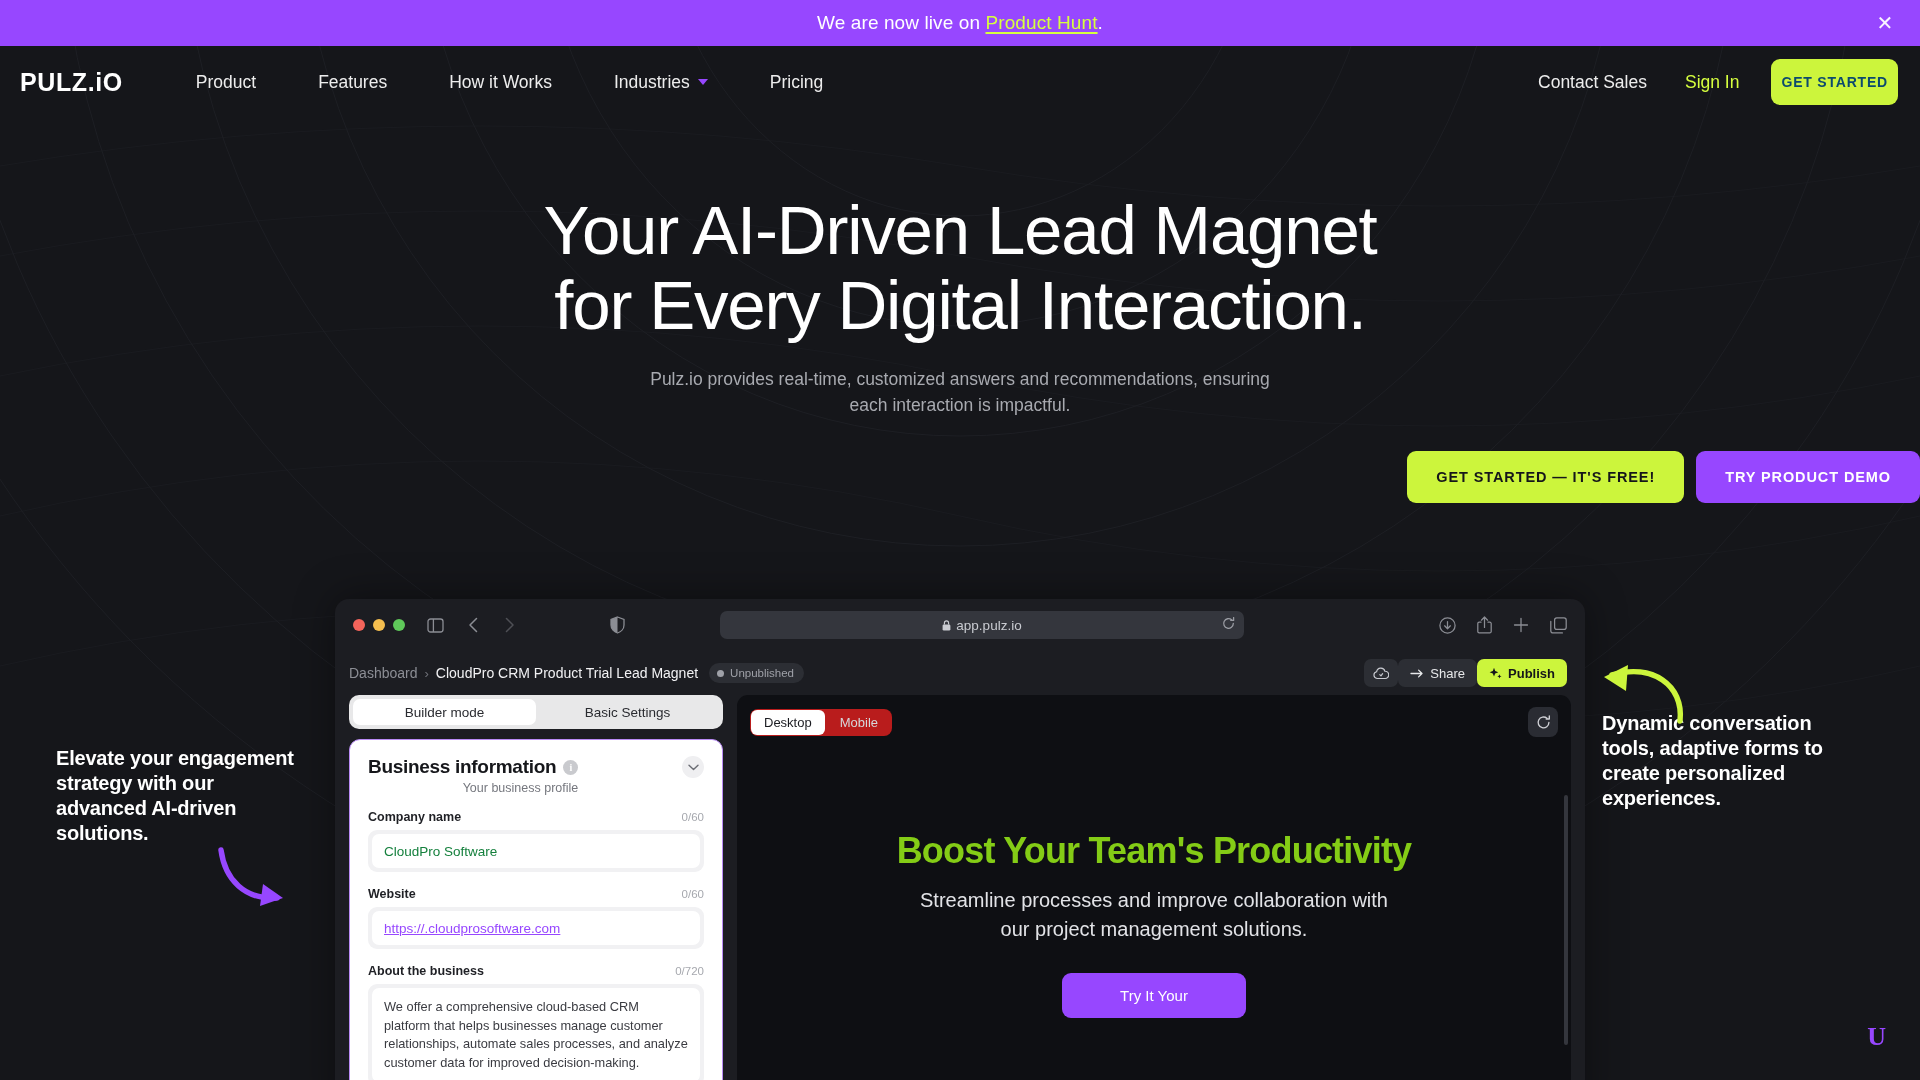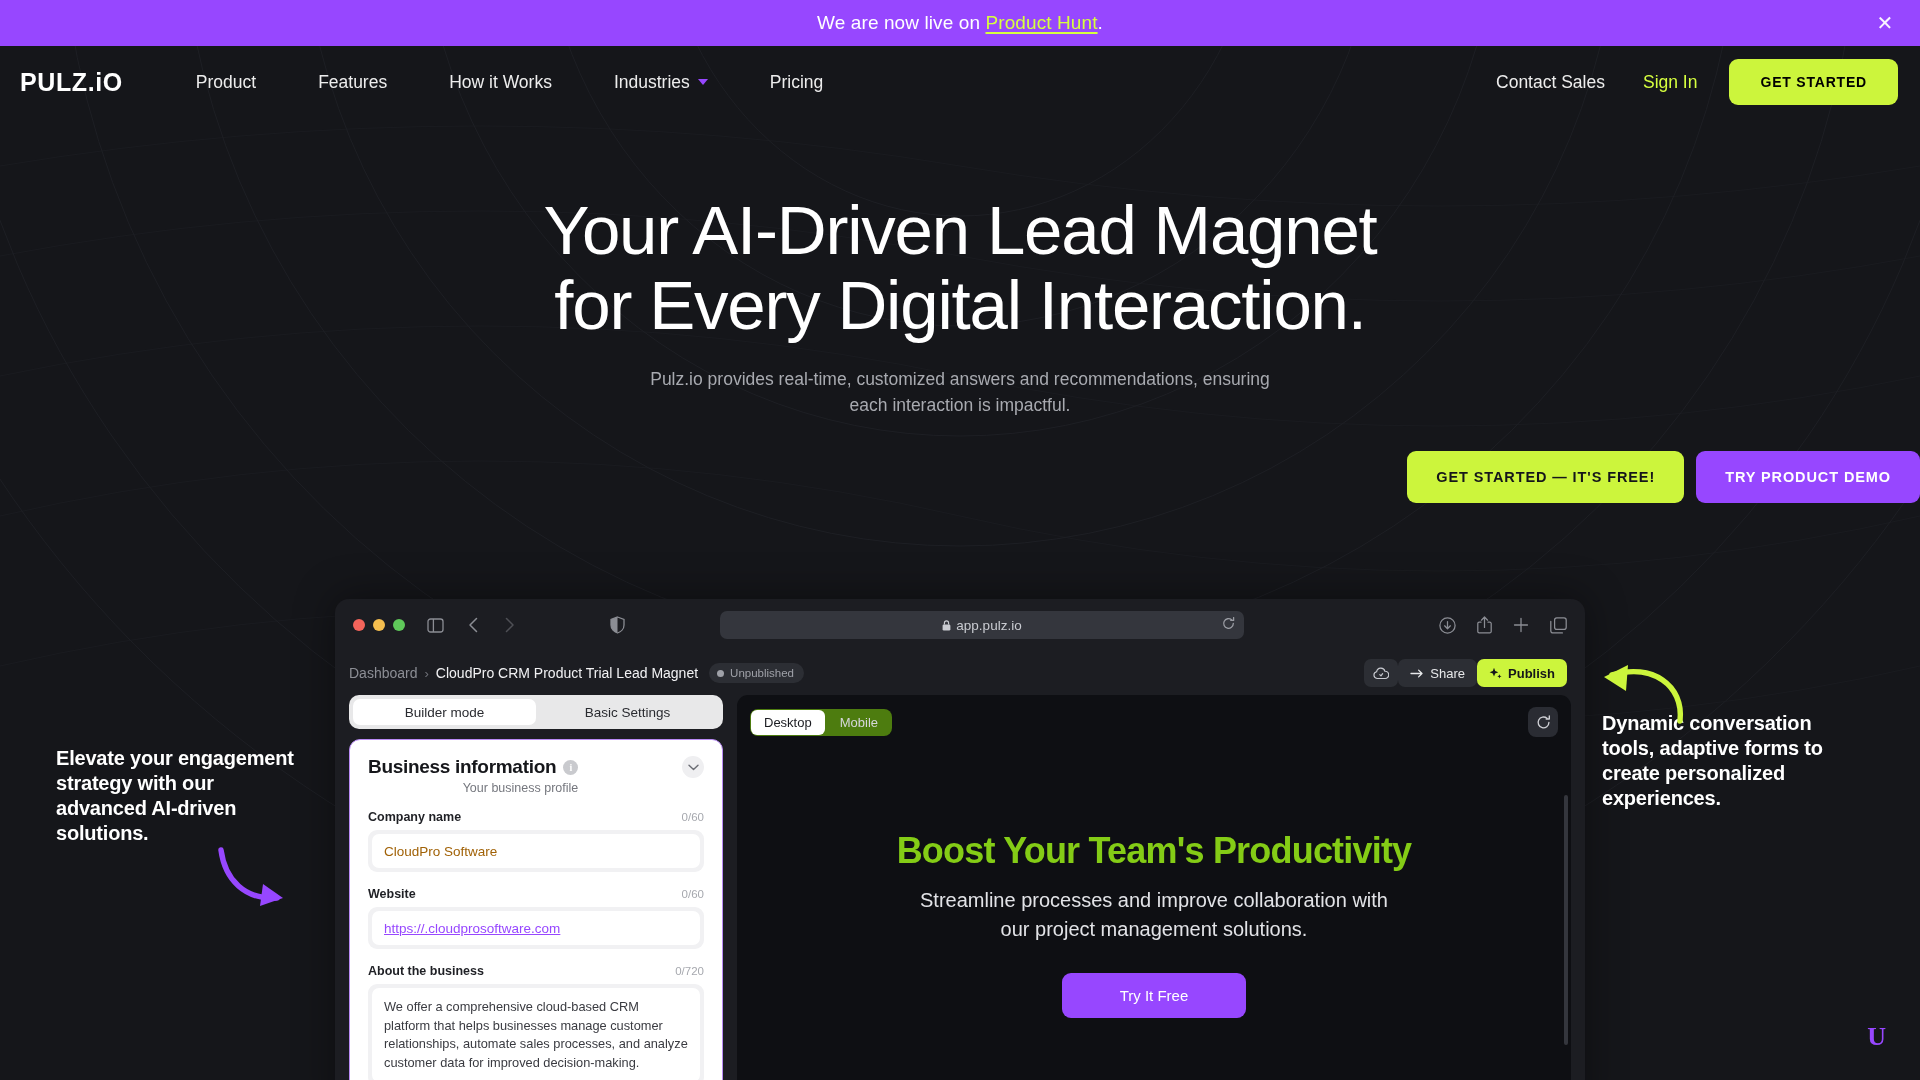--- a/index.html
+++ b/index.html
@@ -117,25 +117,25 @@
   .nav-signin {
     font-size: 17.5px;
     color: #D6FF3F;
     padding: 0 16px;
     cursor: pointer;
     white-space: nowrap;
   }
   .btn-getstarted {
     margin-left: 16px;
     background: #CCF53C;
-    color: #000000;
+    color: #0c4a6e;
     font-size: 14px;
     font-weight: 700;
     letter-spacing: .8px;
-    padding: 15px 31px;
+    padding: 15px 10px;
     border-radius: 9px;
     border: none;
     cursor: pointer;
     font-family: "Liberation Sans", sans-serif;
     white-space: nowrap;
   }
 
   
   .hero {
     position: relative;
@@ -385,21 +385,21 @@
     margin-top: 6px;
     background: #F1F1F3;
     border-radius: 9px;
     padding: 4px;
   }
   .input-inner {
     background: #FFFFFF;
     border-radius: 7px;
     padding: 9px 12px;
     font-size: 13.5px;
-    color: #a16207;
+    color: #15803d;
     cursor: text;
     min-height: 34px;
     display: flex;
     align-items: center;
   }
   .input-inner.link { color: #9747FF; text-decoration: underline; }
   .textarea-inner {
     background: #FFFFFF;
     border-radius: 7px;
     padding: 10px 12px;
@@ -416,21 +416,21 @@
     position: relative;
     overflow: hidden;
   }
   .preview-toolbar {
     position: absolute;
     top: 12px; left: 13px; right: 13px;
     display: flex; align-items: center;
     z-index: 3;
   }
   .dm-toggle {
-    background: #4d7c0f;
+    background: #b91c1c;
     border-radius: 8px;
     padding: 1px;
     display: flex;
     gap: 2px;
     align-items: center;
   }
   .dm {
     font-size: 13px;
     padding: 5px 13px;
     border-radius: 6px;
@@ -758,21 +758,21 @@
             </svg>
           </button>
         </div>
 
         <div class="preview-body">
           <div class="pv-title">Boost Your Team's Productivity</div>
           <div class="pv-sub">
             <span>Streamline processes and improve collaboration with</span><br>
             <span>our project management solutions.</span>
           </div>
-          <button class="pv-btn">Try It Free</button>
+          <button class="pv-btn">Try It Your</button>
         </div>
 
         <div class="scroll-track"></div>
       </div>
     </div>
   </div>
 
   <div class="widget-u">U</div>
 </div>
 

